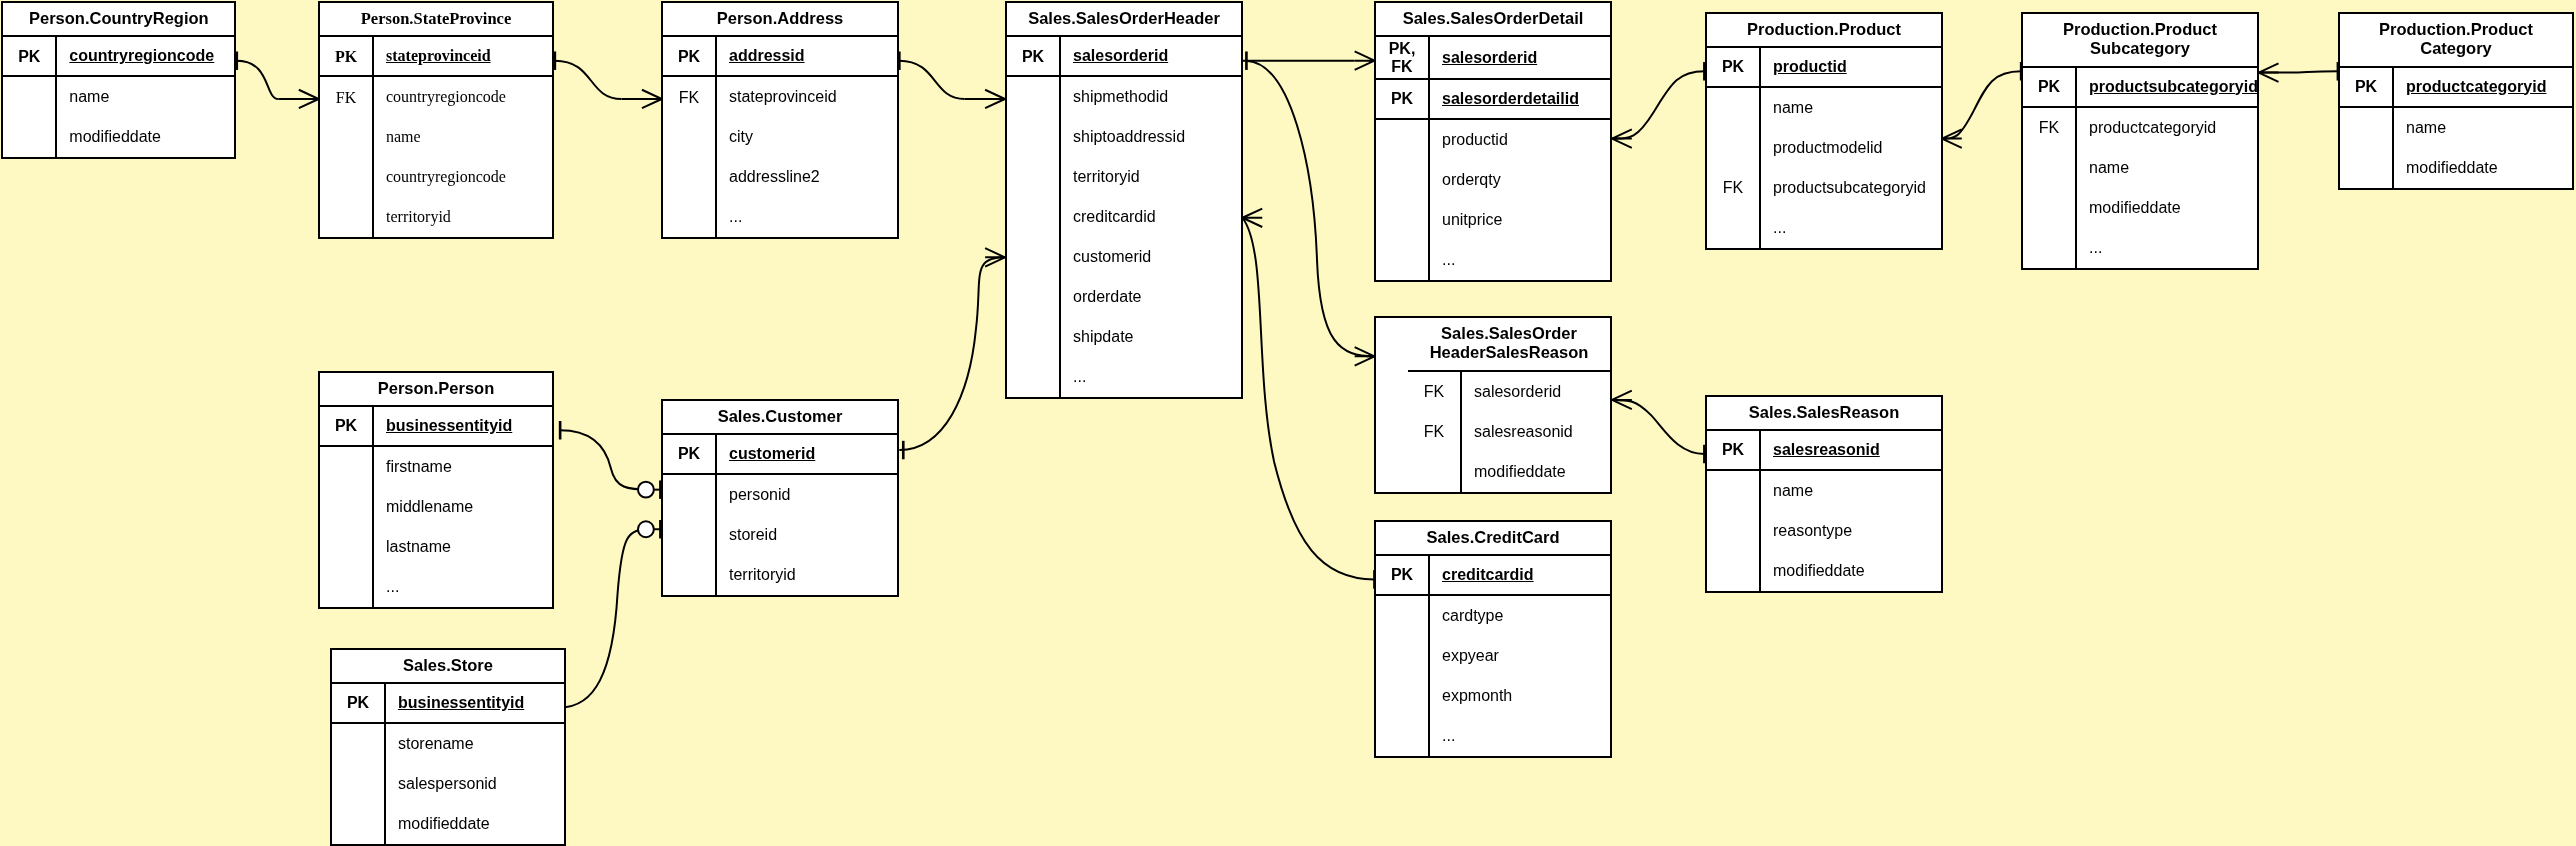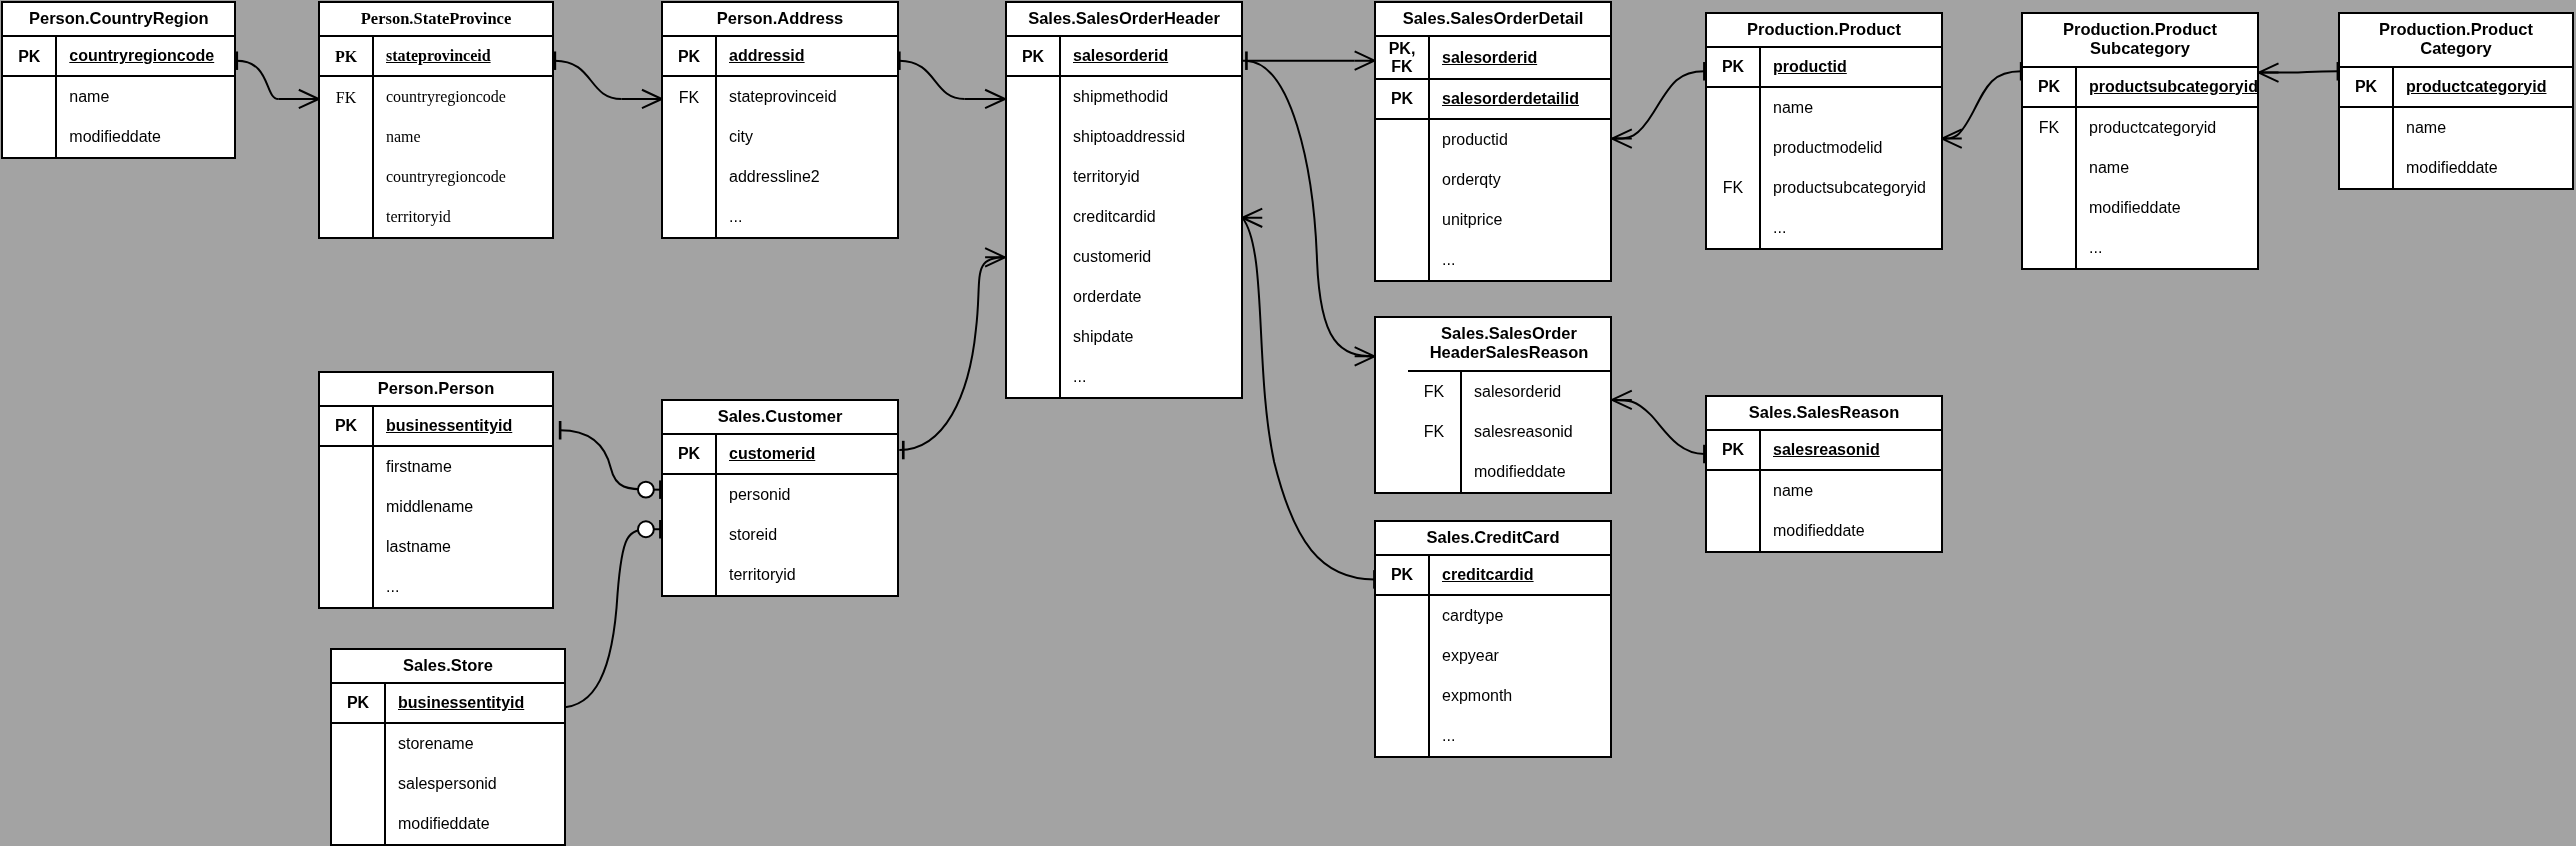--- a/index.html
+++ b/index.html
@@ -6,21 +6,21 @@
   * { box-sizing: border-box; }
   html, body {
     margin: 0; padding: 0;
     background: #ffffff;
     font-family: "Liberation Sans", sans-serif;
   }
   #canvas {
     position: relative;
     width: 2576px;
     height: 846px;
-    background: #a3a3a3;
+    background: #fef9c3;
     overflow: hidden;
   }
   #edges {
     position: absolute;
     left: 0; top: 0;
     width: 2576px;
     height: 846px;
     pointer-events: none;
     z-index: 1;
   }
@@ -440,20 +440,24 @@
         <div class="attr-row sep">
           <div class="attr-key bold">PK</div>
           <div class="attr-name pk">salesreasonid</div>
         </div>
         <div class="attr-row">
           <div class="attr-key"></div>
           <div class="attr-name">name</div>
         </div>
         <div class="attr-row">
           <div class="attr-key"></div>
+          <div class="attr-name">reasontype</div>
+        </div>
+        <div class="attr-row">
+          <div class="attr-key"></div>
           <div class="attr-name">modifieddate</div>
         </div>
       </div>
       <div class="entity" style="left: 1374px; top: 520px; width: 238px;">
         <div class="entity-title">Sales.CreditCard</div>
         <div class="attr-row sep">
           <div class="attr-key bold">PK</div>
           <div class="attr-name pk">creditcardid</div>
         </div>
         <div class="attr-row">

